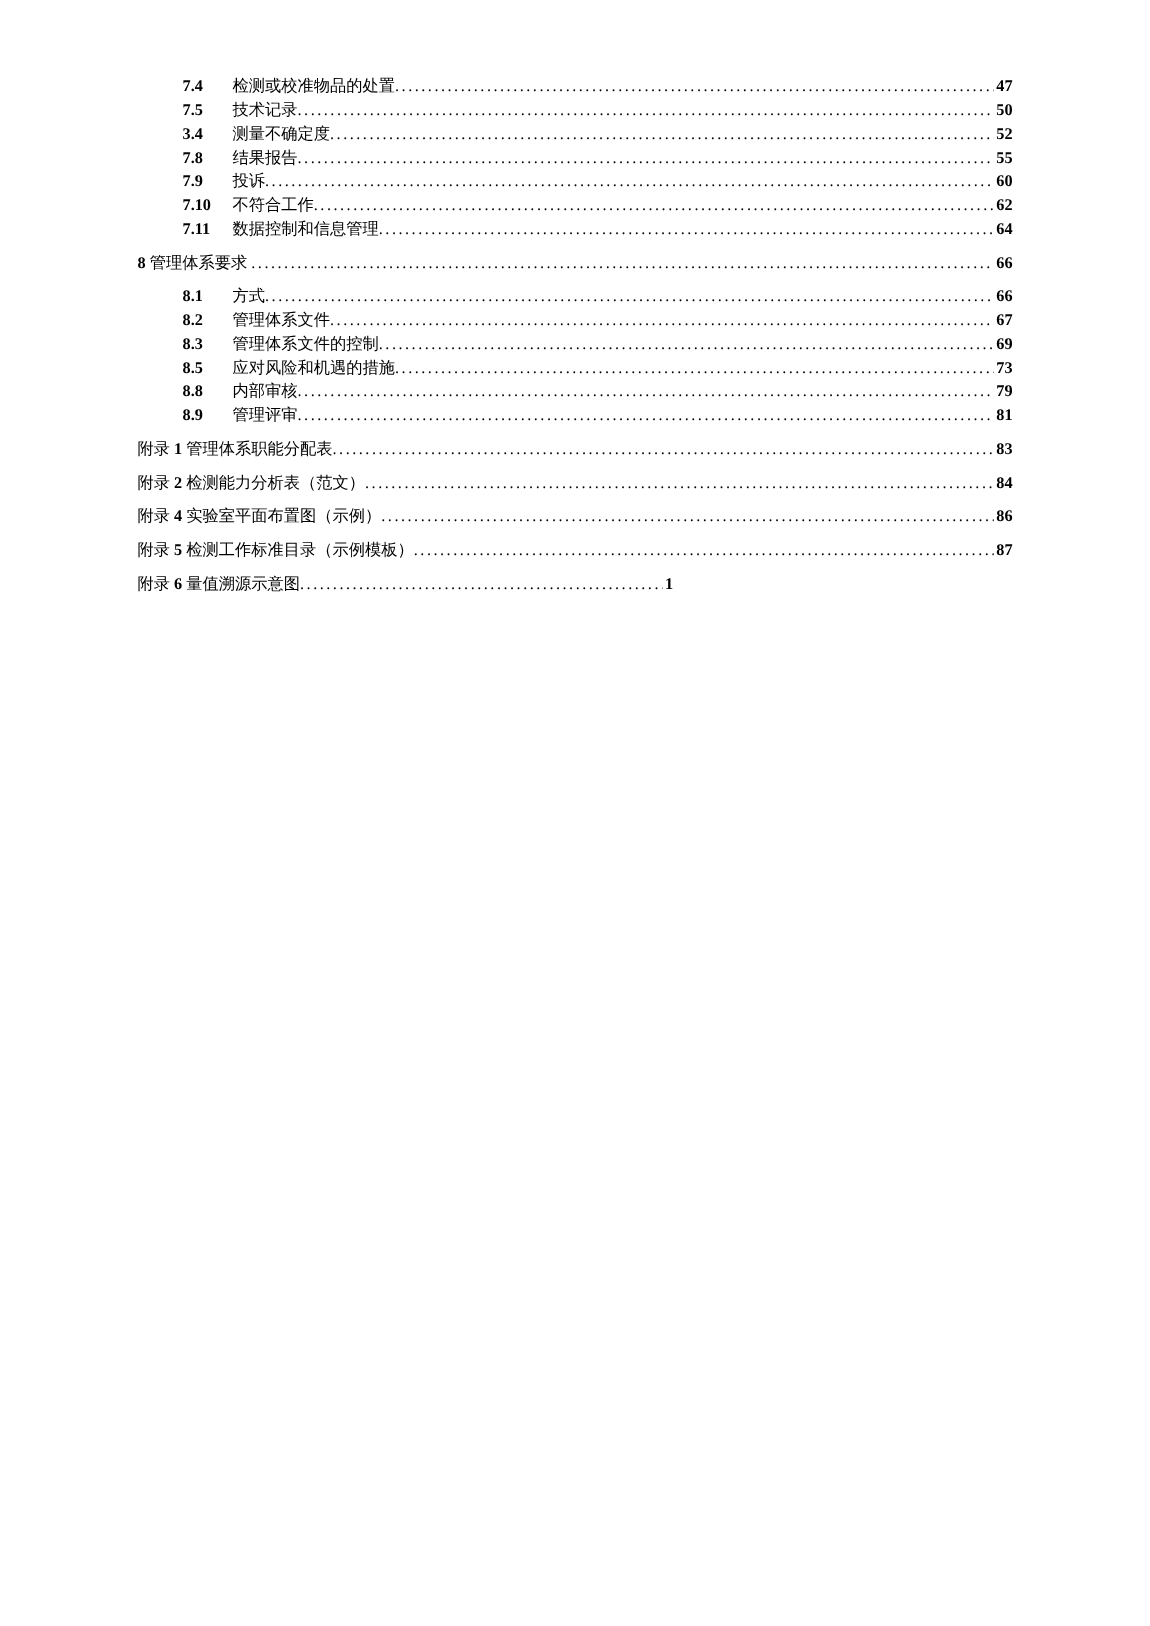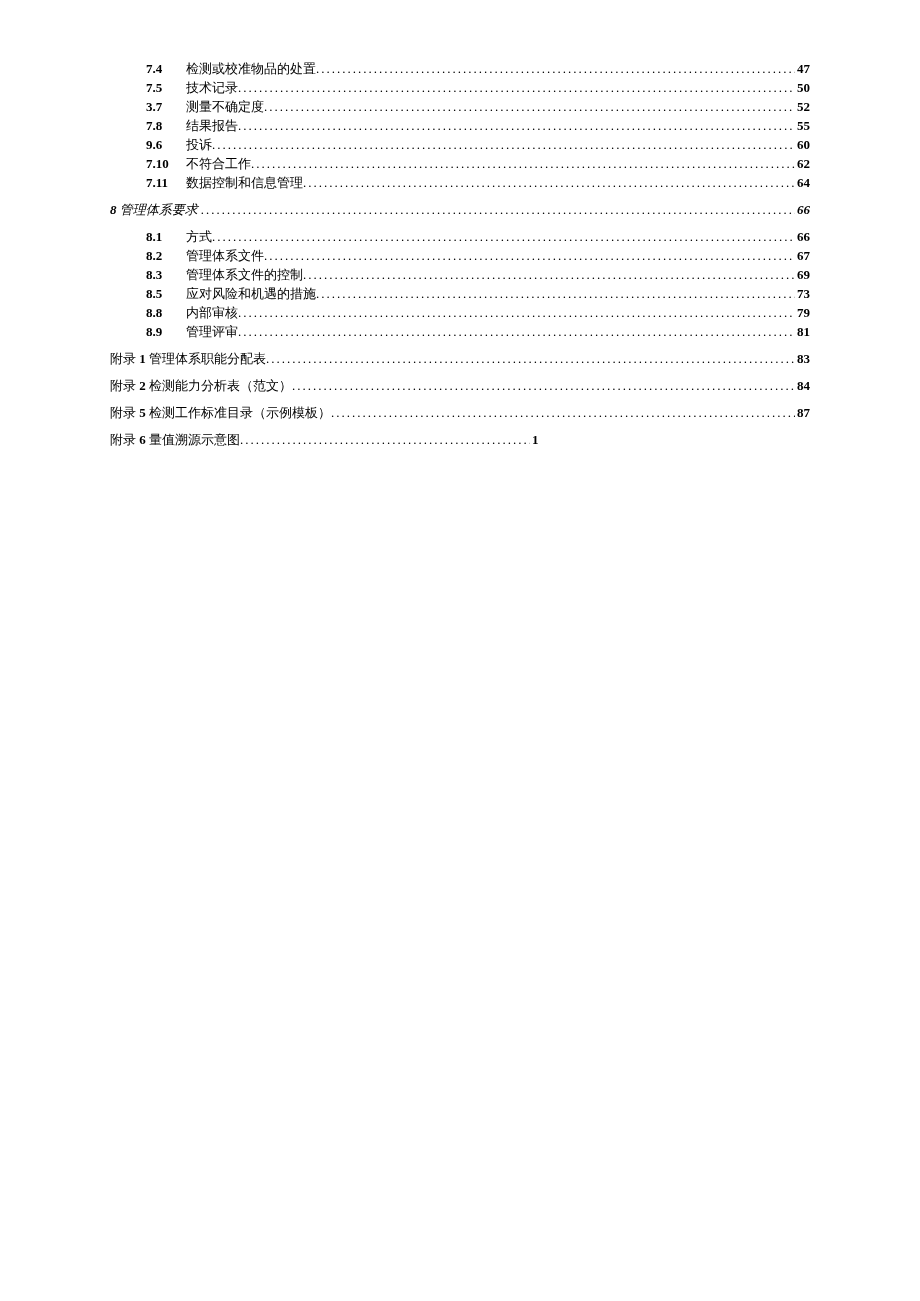--- a/index.html
+++ b/index.html
@@ -8,21 +8,21 @@
   .toc{font-size:13px;line-height:1;}
   .entry{display:flex;align-items:baseline;margin:0 0 6px 0;}
   .entry .num{flex:0 0 40px;font-weight:700;font-family:"Times New Roman","SimSun",serif;text-align:left;}
   .entry .title{white-space:nowrap;text-align:center;}
   .entry .title .b{font-weight:700;font-family:"Times New Roman","SimSun",serif;}
   .entry .dots{flex:1 1 auto;overflow:hidden;letter-spacing:2px;color:#000;font-family:"Times New Roman",serif;}
   .entry .dots::before{content:".................................................................................................................................................................................................................";}
   .entry .page-no{flex:0 0 auto;font-weight:700;font-family:"Times New Roman","SimSun",serif;padding-left:2px;}
   .group{margin-left:36px;margin-bottom:14px;}
   .section-head{margin-bottom:14px;}
-  .section-head .entry{margin-bottom:0;font-style:italic;}
+  .section-head .entry{margin-bottom:0;}
   .appendix-block{margin-bottom:14px;}
   .appendix-block .entry{margin-bottom:0;}
   .appendix-short .dots{flex:0 0 auto;width:290px;}
   .appendix-short .page-no{flex:0 0 auto;font-weight:700;}
   .appendix-short .filler{flex:1 1 auto;}
 </style>
 </head>
 <body>
 
 <div class="page">
@@ -35,33 +35,33 @@
           <span class="dots"></span>
           <span class="page-no">47</span>
         </div>
         <div class="entry">
           <span class="num">7.5</span>
           <span class="title">技术记录</span>
           <span class="dots"></span>
           <span class="page-no">50</span>
         </div>
         <div class="entry">
-          <span class="num">3.7</span>
+          <span class="num">3.4</span>
           <span class="title">测量不确定度</span>
           <span class="dots"></span>
           <span class="page-no">52</span>
         </div>
         <div class="entry">
           <span class="num">7.8</span>
           <span class="title">结果报告</span>
           <span class="dots"></span>
           <span class="page-no">55</span>
         </div>
         <div class="entry">
-          <span class="num">9.6</span>
+          <span class="num">7.9</span>
           <span class="title">投诉</span>
           <span class="dots"></span>
           <span class="page-no">60</span>
         </div>
         <div class="entry">
           <span class="num">7.10</span>
           <span class="title"> 不符合工作 </span>
           <span class="dots"></span>
           <span class="page-no">62</span>
         </div>
@@ -132,20 +132,27 @@
         </div>
         <div class="appendix-block">
           <div class="entry">
             <span class="title">附录 <span class="b">2</span> 检测能力分析表（范文）</span>
             <span class="dots"></span>
             <span class="page-no">84</span>
           </div>
         </div>
         <div class="appendix-block">
           <div class="entry">
+            <span class="title">附录 <span class="b">4</span> 实验室平面布置图（示例）</span>
+            <span class="dots"></span>
+            <span class="page-no">86</span>
+          </div>
+        </div>
+        <div class="appendix-block">
+          <div class="entry">
             <span class="title">附录 <span class="b">5</span> 检测工作标准目录（示例模板）</span>
             <span class="dots"></span>
             <span class="page-no">87</span>
           </div>
         </div>
         <div class="appendix-block">
           <div class="entry appendix-short">
             <span class="title">附录 <span class="b">6</span> 量值溯源示意图</span>
             <span class="dots"></span>
             <span class="page-no">1</span>

